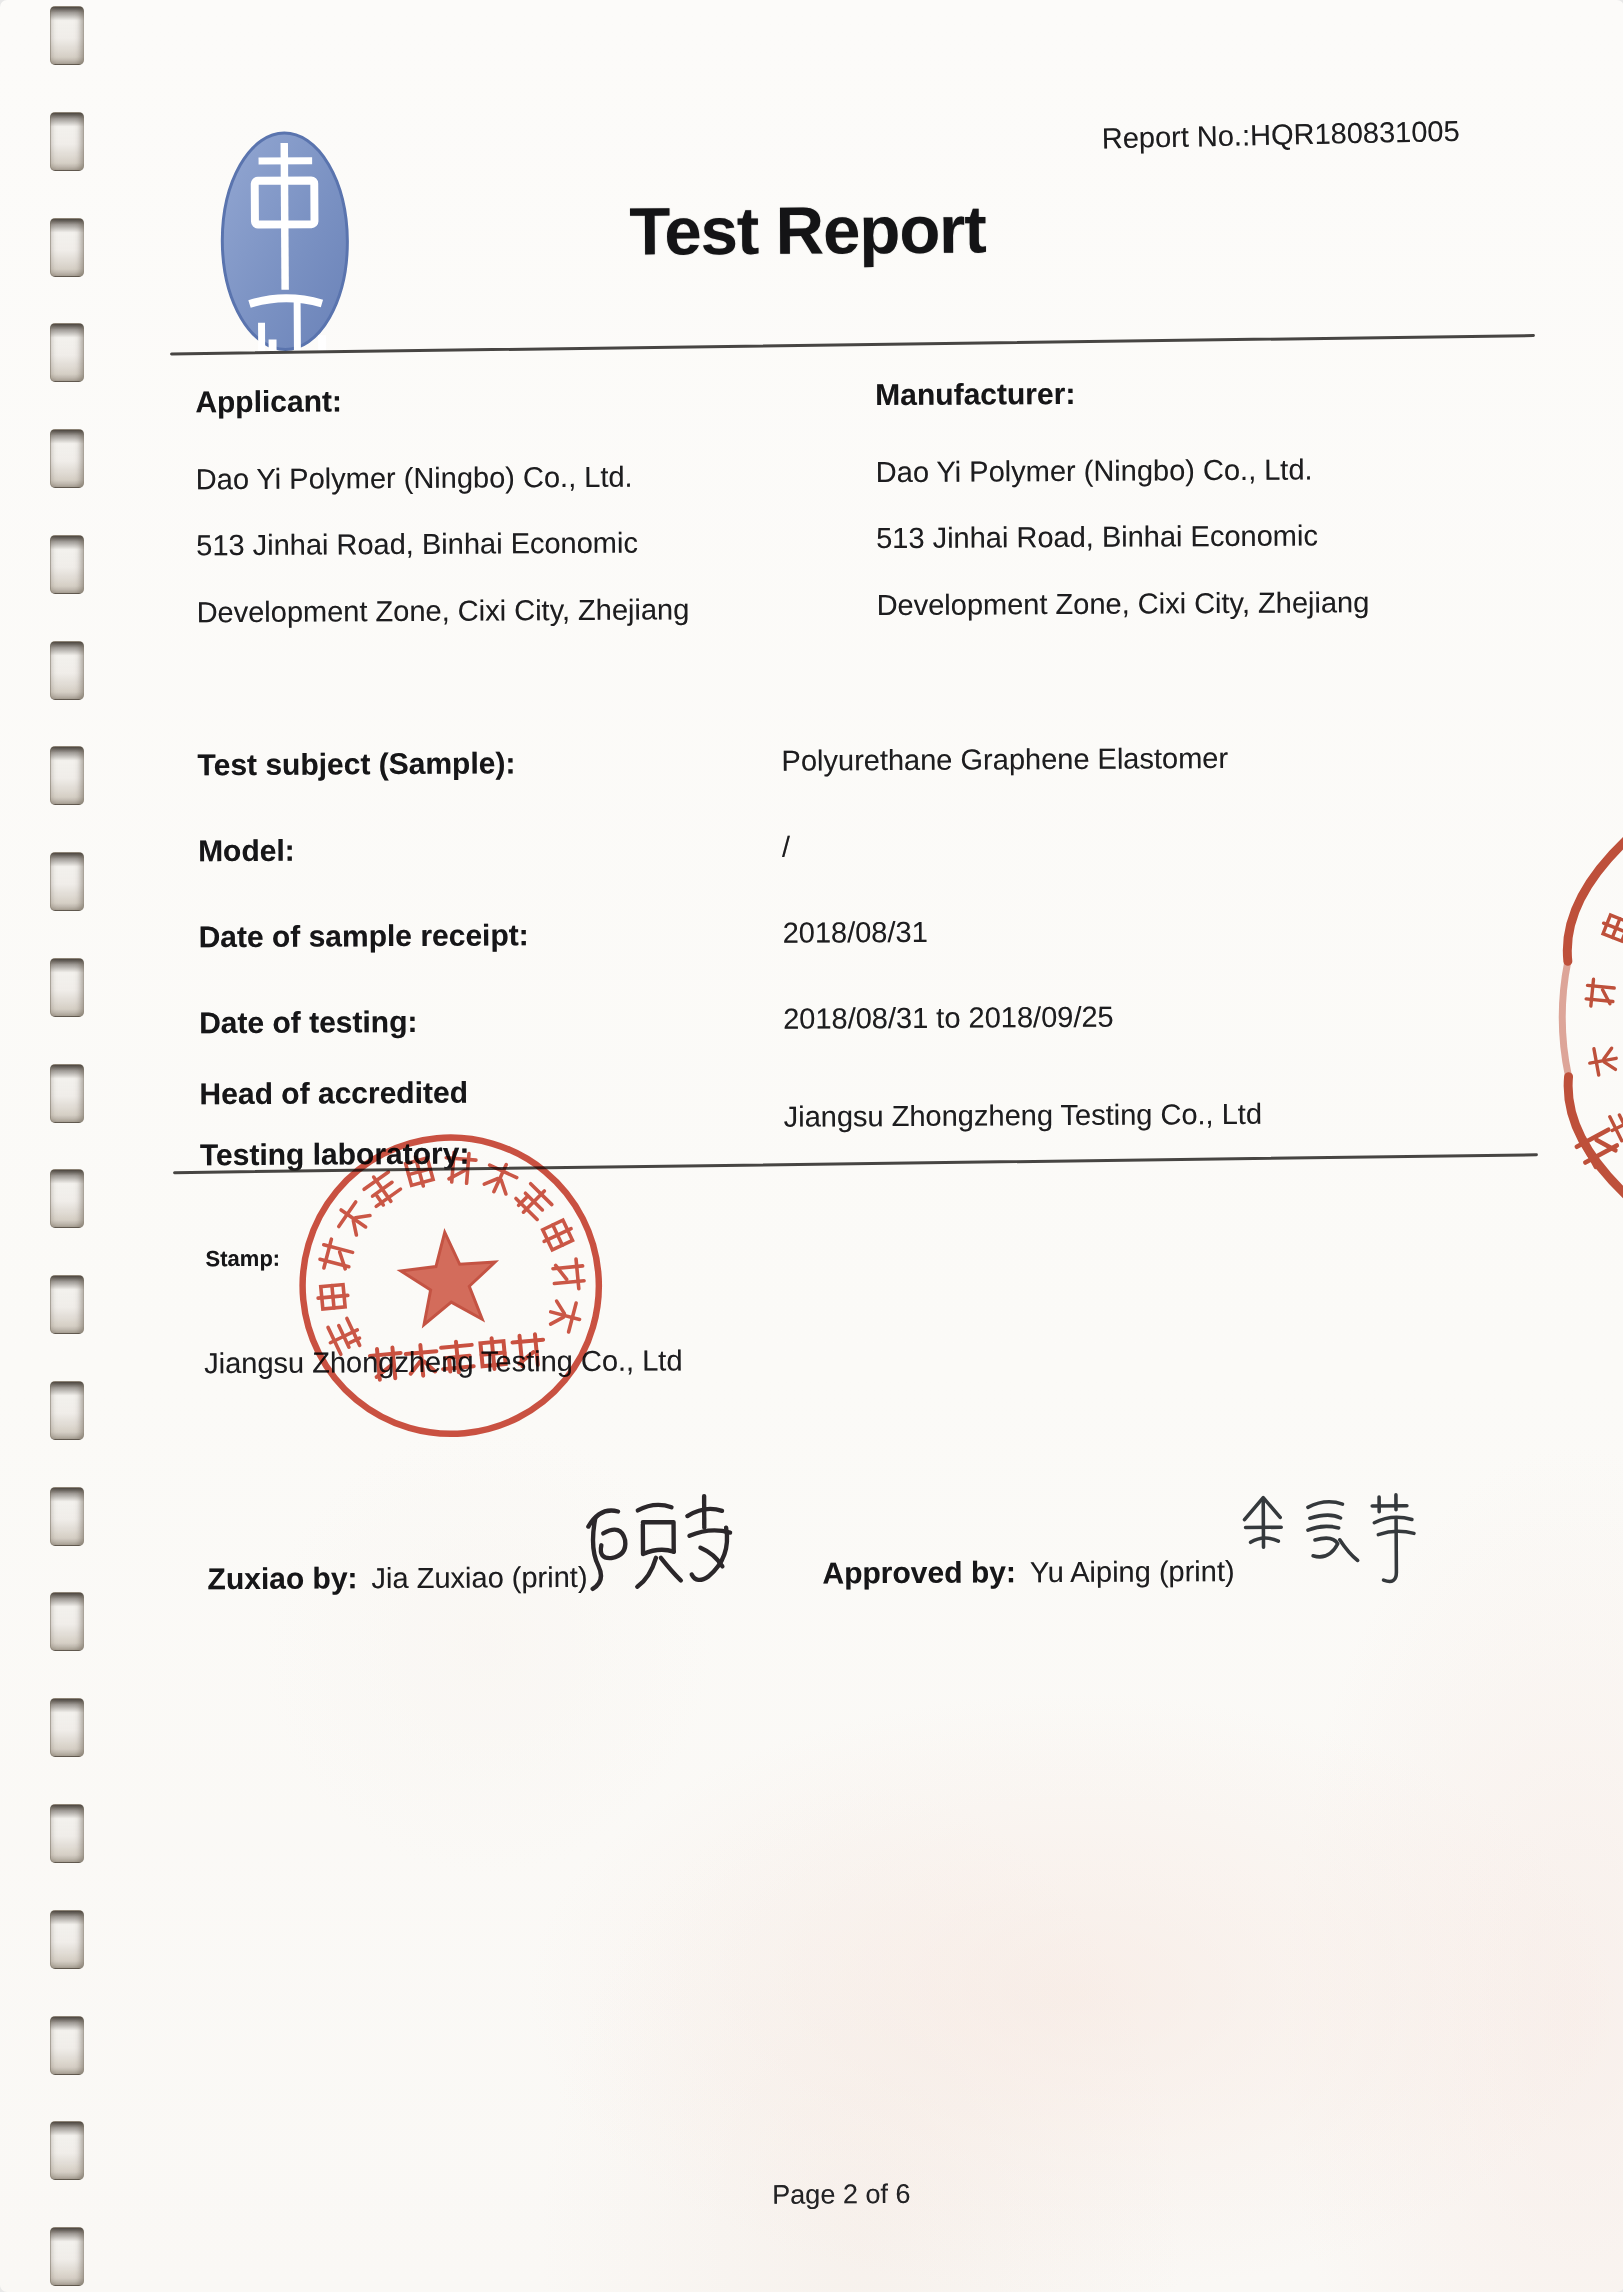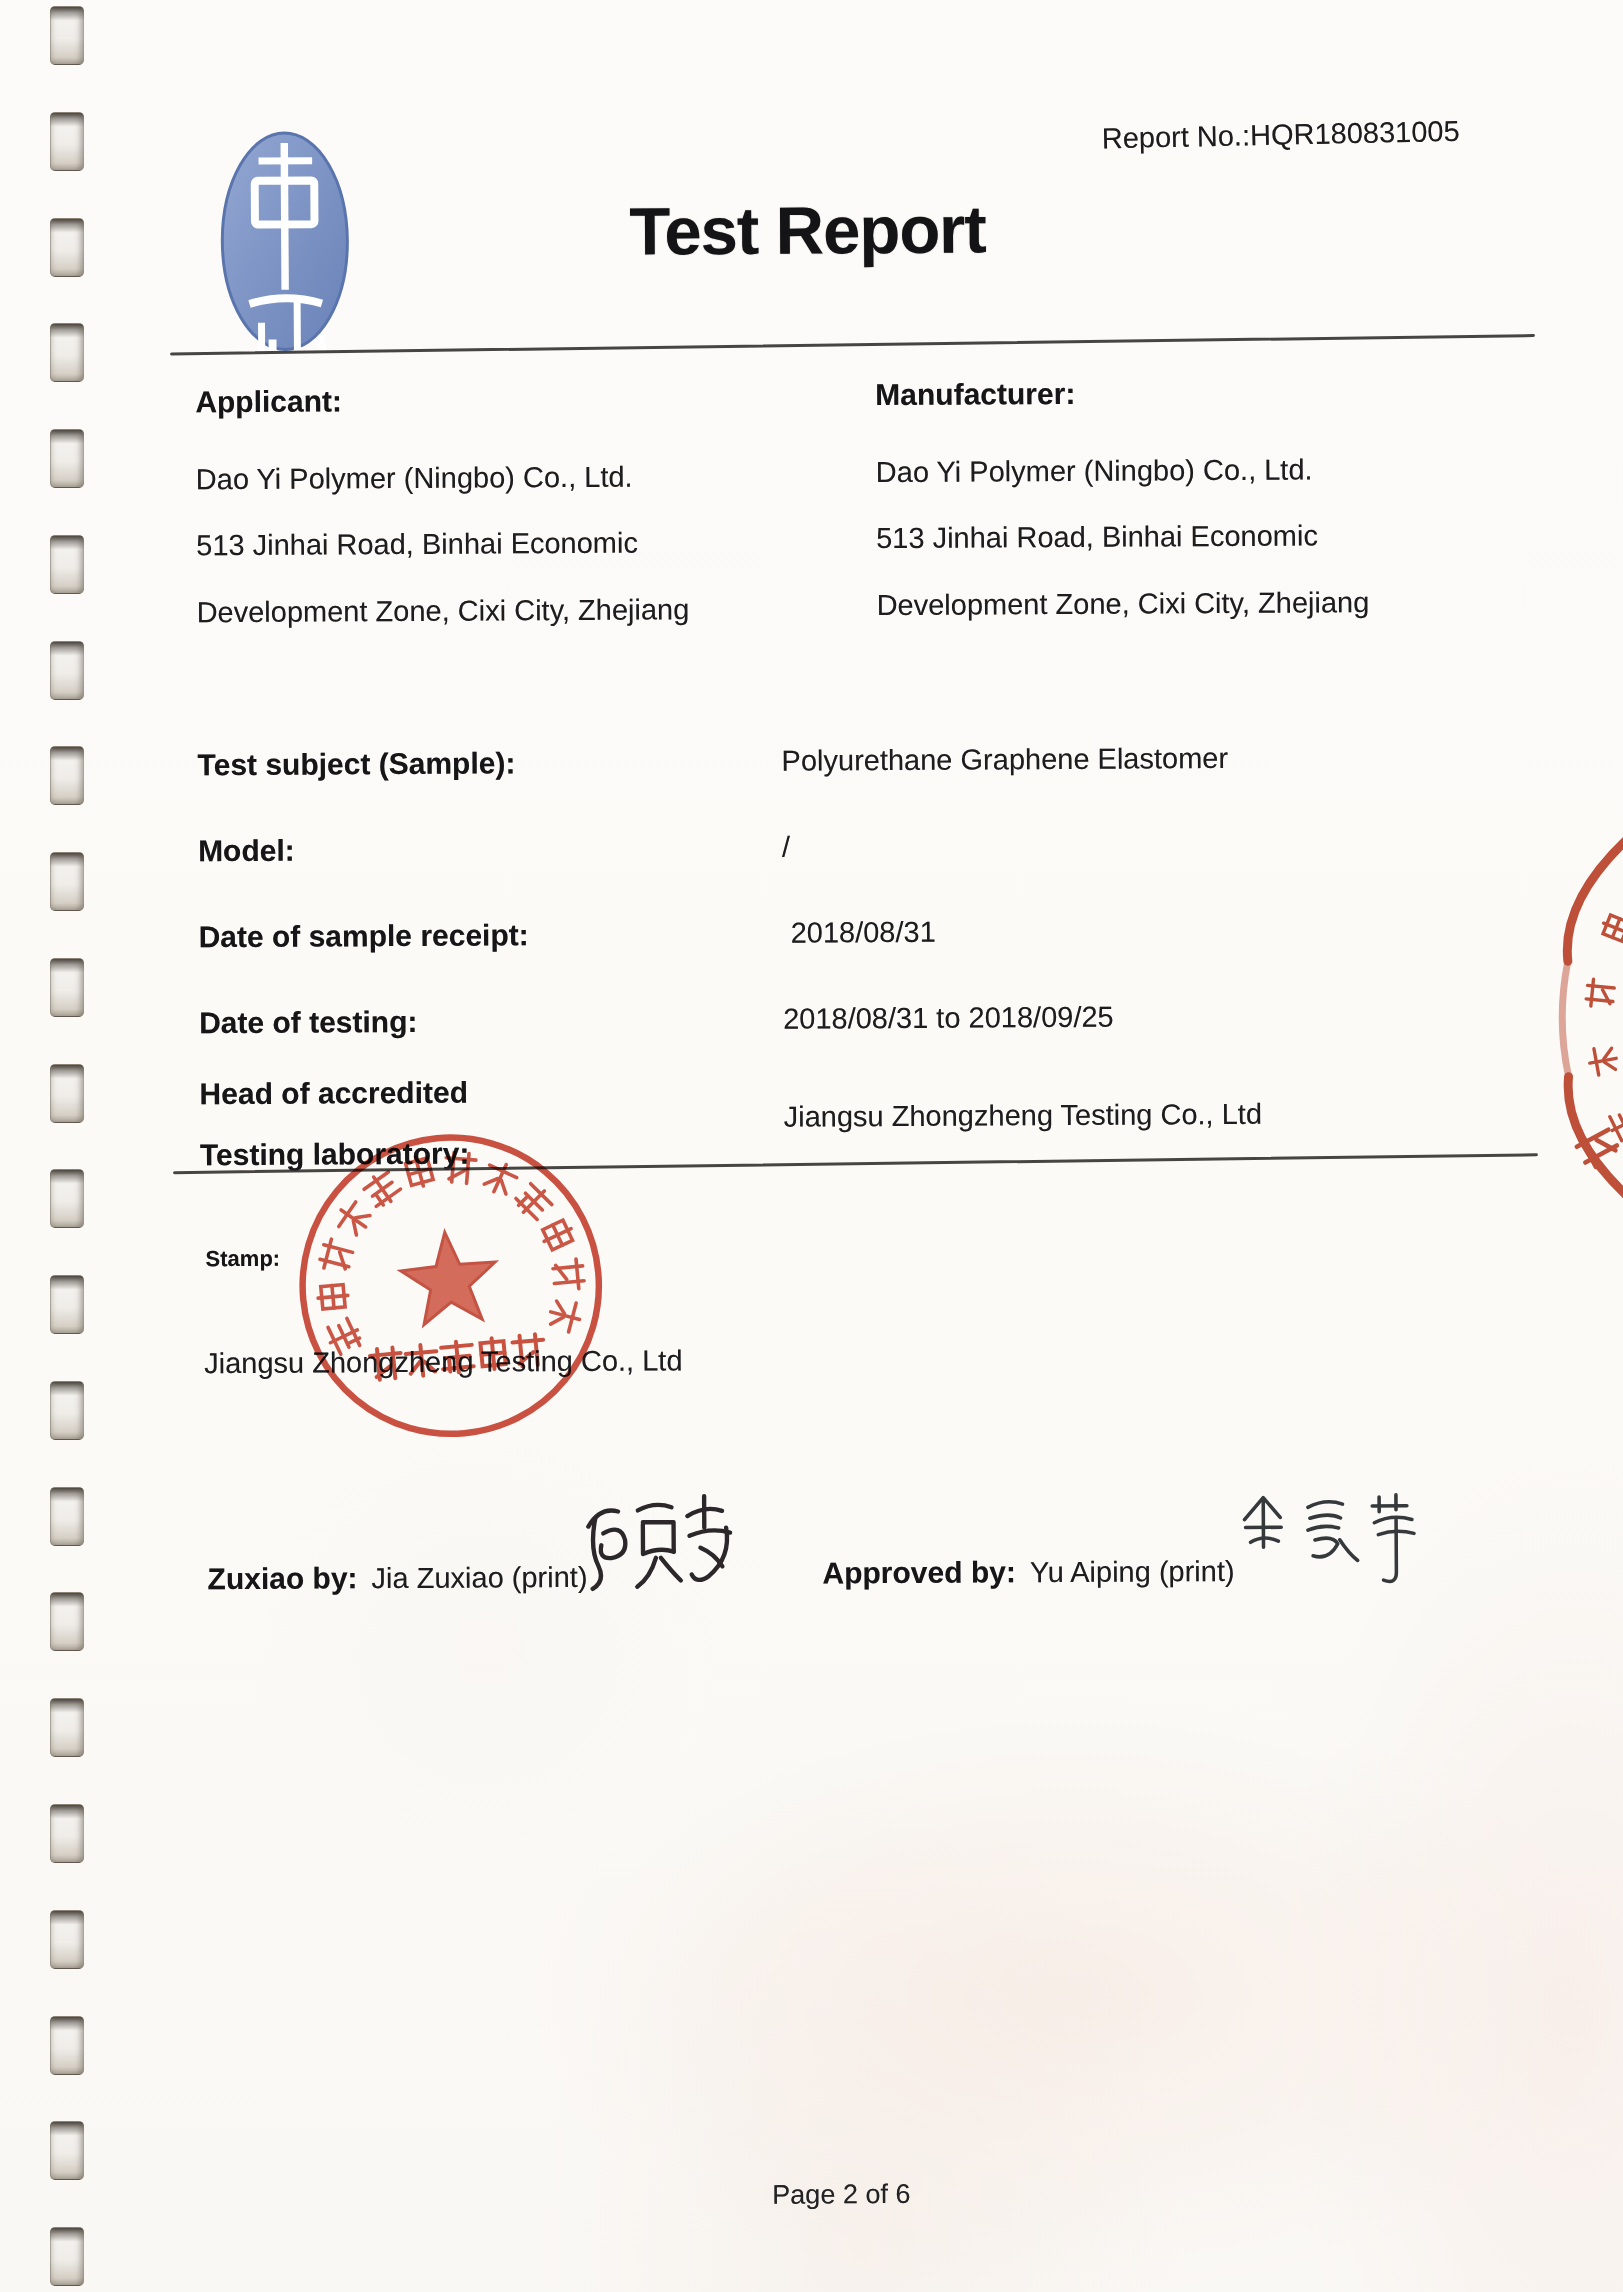--- a/index.html
+++ b/index.html
@@ -9,20 +9,21 @@
     overflow:hidden;
     font-family:"Liberation Sans","DejaVu Sans",sans-serif;
     color:#1d1d1f;
     background-color:#fbfaf7;
     background-image:
       radial-gradient(756px 418px at 66% 87%, rgba(246,229,221,.55), rgba(246,229,221,0) 72%),
       radial-gradient(418px 816px at 97% 88%, rgba(246,230,224,.5), rgba(246,230,224,0) 70%),
       radial-gradient(428px 617px at 53% 98%, rgba(243,233,226,.45), rgba(243,233,226,0) 75%),
       radial-gradient(299px 299px at 30% 72%, rgba(248,244,240,.5), rgba(248,244,240,0) 75%),
       linear-gradient(180deg,#fcfbf9 0%, #fbfaf7 60%, #faf8f5 100%);
+    border-radius: 7px;
   }
   .content{position:absolute;inset:0;transform:rotate(-0.35deg);transform-origin:55% 8%;}
   .txt{position:absolute;white-space:nowrap;text-shadow:0 0 0.6px rgba(25,25,25,.38);}
   .b{font-weight:bold;color:#161618;}
   .report-no{left:1102px;top:121px;font-size:29px;transform:rotate(-0.85deg);}
   .title{left:629px;top:191px;font-size:67px;font-weight:bold;letter-spacing:-1px;color:#141416;margin:0;text-shadow:0 0 1px rgba(20,20,20,.5);}
   .rule{position:absolute;background:#2d2b29;opacity:.88;border-radius:2px;}
   .rule-top{left:169px;top:343px;width:1365px;height:3px;transform:rotate(-0.42deg);}
   .rule-mid{left:167px;top:1162px;width:1365px;height:2.6px;transform:rotate(-0.4deg);}
   .party-label{font-size:30px;}
@@ -95,21 +96,21 @@
         <div class="txt party-line" style="left: 874px; top: 522px;">513 Jinhai Road, Binhai Economic</div>
         <div class="txt party-line" style="left: 874px; top: 589px;">Development Zone, Cixi City, Zhejiang</div>
       </div>
 
     <div id="details">
         <div class="txt b lbl" style="left: 194px; top: 744px;">Test subject (Sample):</div>
         <div class="txt val" style="left: 778px; top: 744px;">Polyurethane Graphene Elastomer</div>
         <div class="txt b lbl" style="left: 194px; top: 830px;">Model:</div>
         <div class="txt val" style="left: 778px; top: 830px;">/</div>
         <div class="txt b lbl" style="left: 194px; top: 916px;">Date of sample receipt:</div>
-        <div class="txt val" style="left: 778px; top: 916px; margin-left: 8px;">2018/08/31</div>
+        <div class="txt val" style="left: 778px; top: 916px;">2018/08/31</div>
         <div class="txt b lbl" style="left: 194px; top: 1002px;">Date of testing:</div>
         <div class="txt val" style="left: 778px; top: 1002px;">2018/08/31 to 2018/09/25</div>
         <div class="txt b lbl" style="left: 194px; top: 1073px;">Head of accredited</div>
         <div class="txt b lbl" style="left: 194px; top: 1134px;">Testing laboratory:</div>
         <div class="txt val" style="left: 778px; top: 1100px;">Jiangsu Zhongzheng Testing Co., Ltd</div>
       </div>
 
     <div class="rule rule-mid"></div>
 
     <div class="txt b stamp-label">Stamp:</div>

